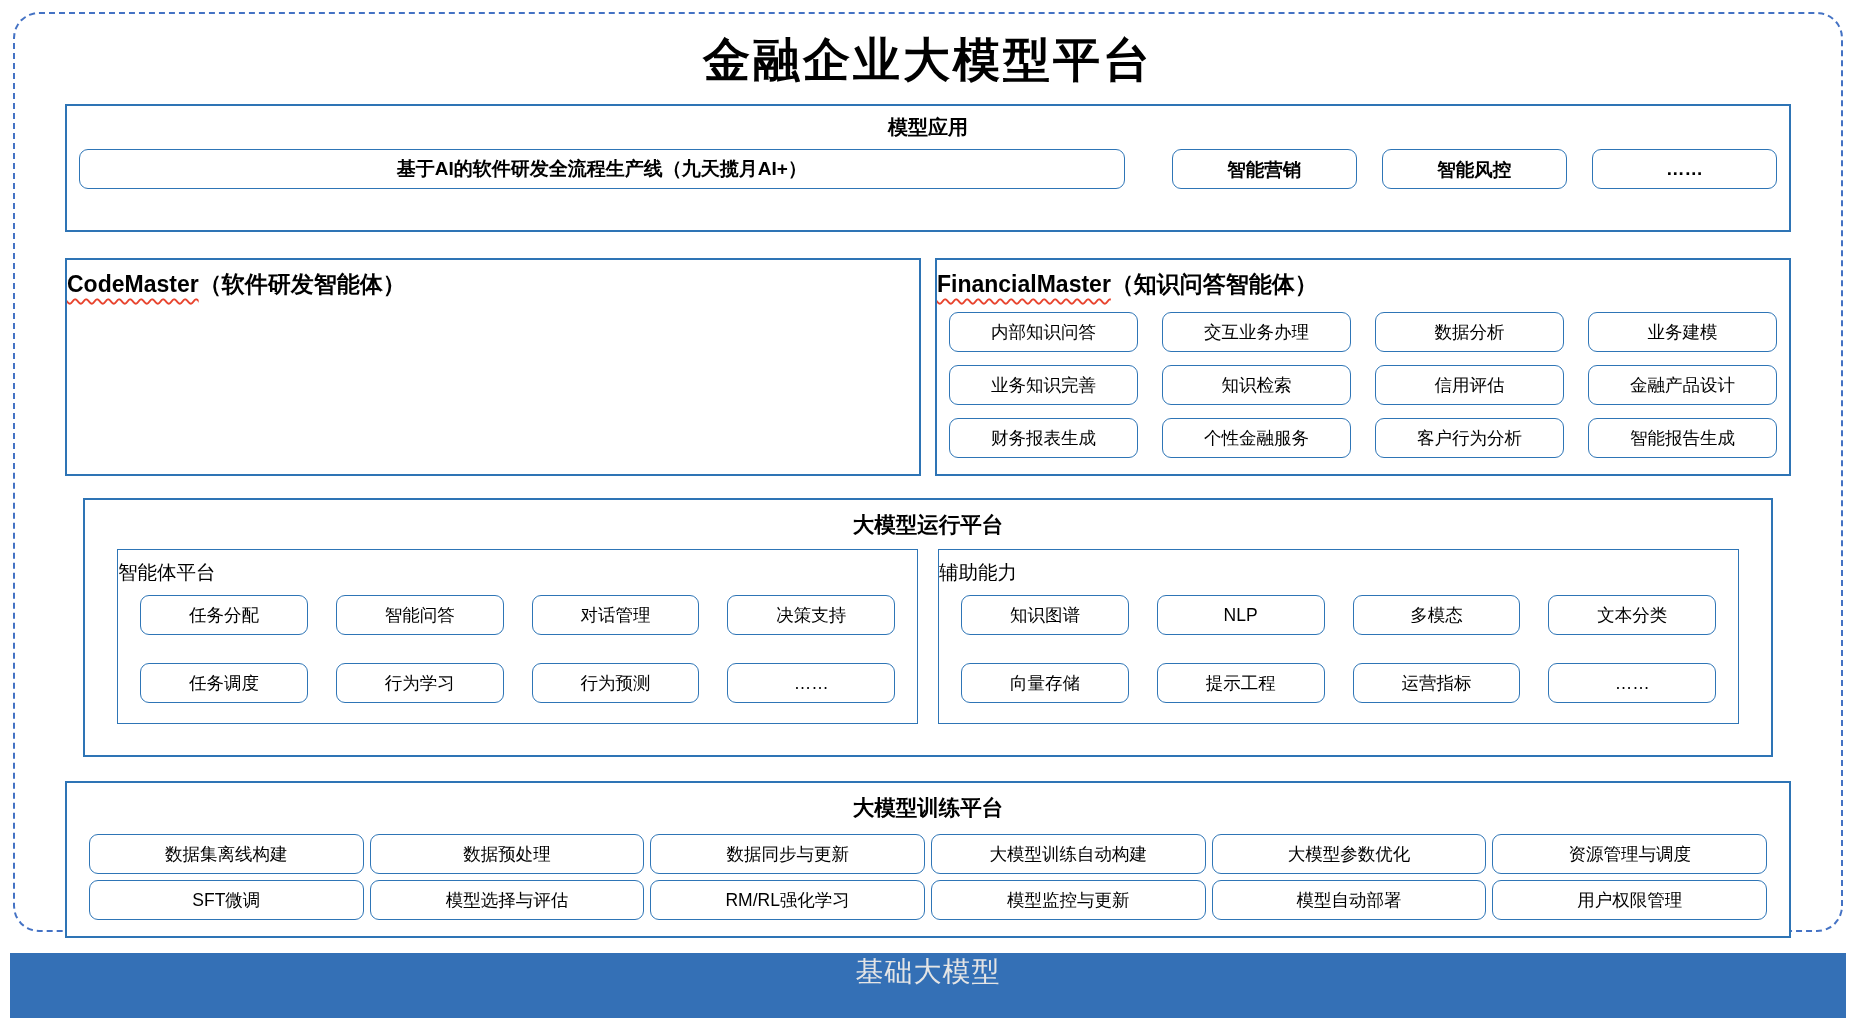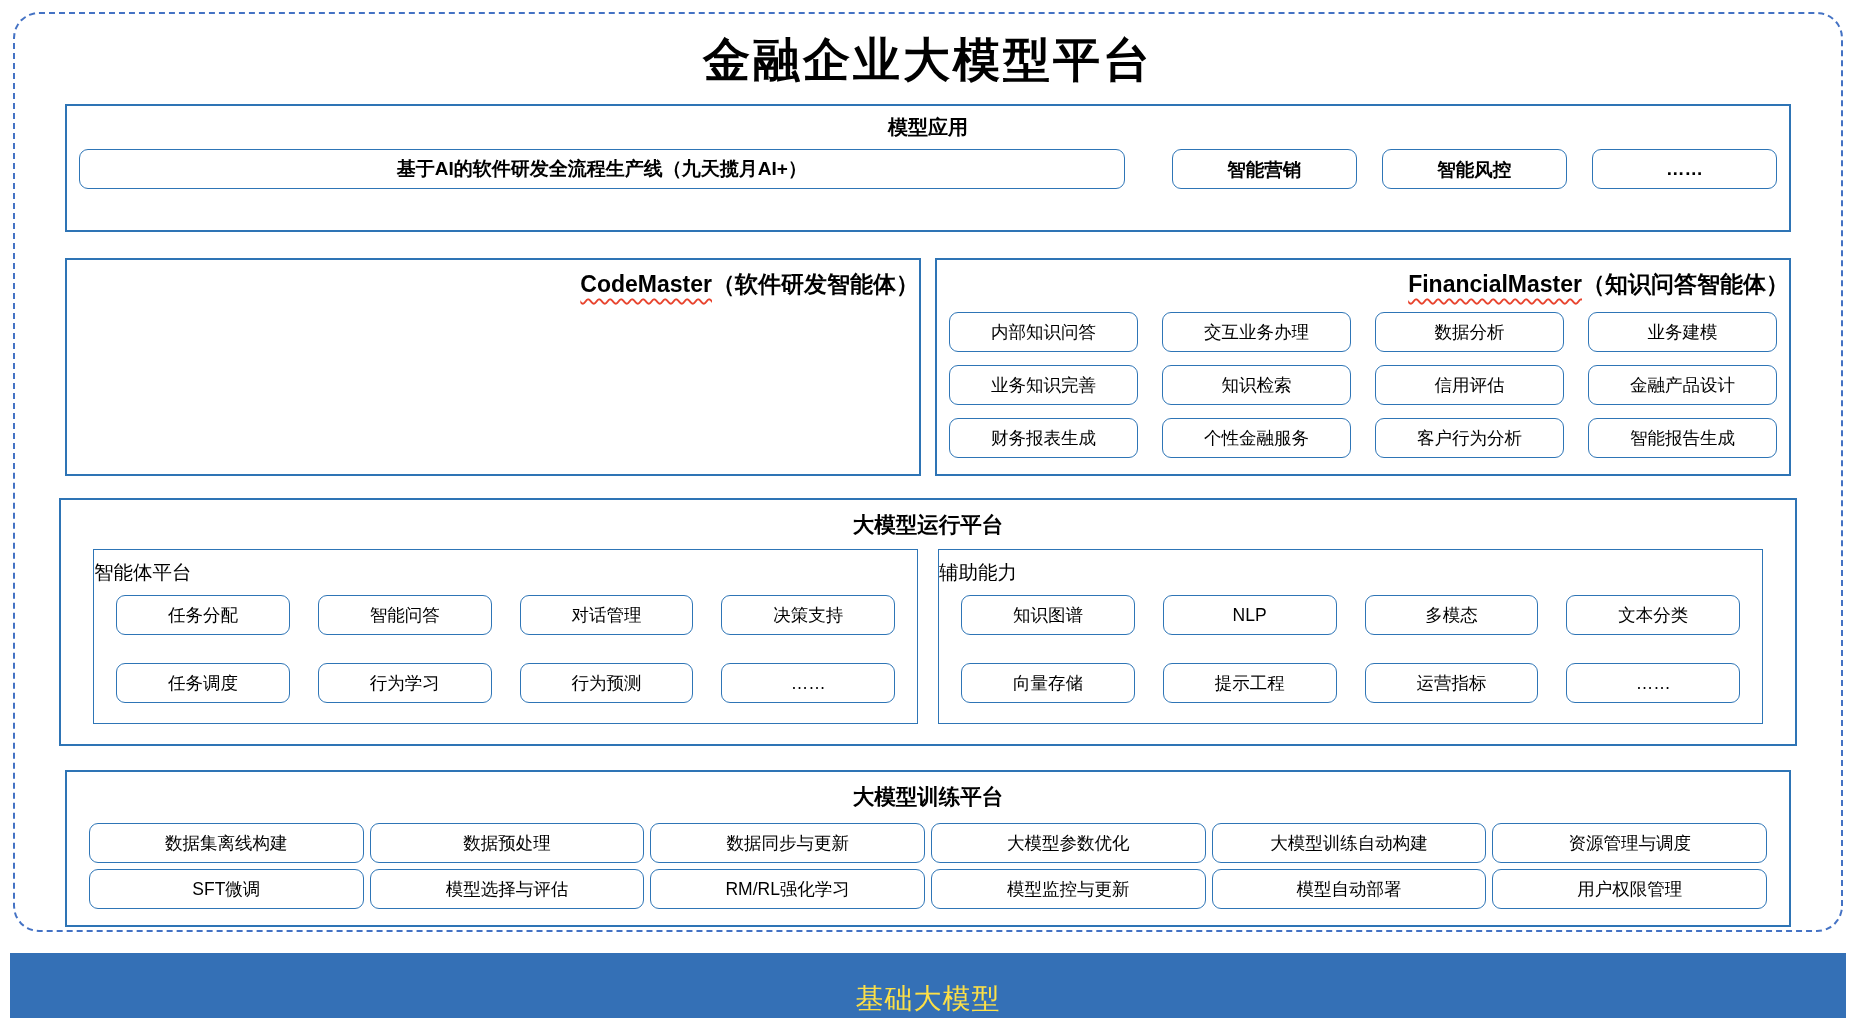--- a/index.html
+++ b/index.html
@@ -20,37 +20,37 @@
     height:40px; font-size:17.5px; white-space:nowrap; overflow:hidden;
   }
   
   .sec-apps { margin:10px 50px 0; height:128px; }
   .apps-row { display:flex; gap:25px; padding:8px 12px 0; }
   .app-main { flex:5.7; font-weight:bold; font-size:19px; margin-right:22px; }
   .app-small { flex:1; font-weight:bold; font-size:18.5px; }
   
   .sec-agents { display:flex; gap:14px; margin:26px 50px 0; }
   .agent { flex:1; border:2px solid #2E74B5; background:#fff; padding-bottom:16px; }
-  .agent-title { text-align:right; font-size:23px; font-weight:bold; margin:9px 0 4px; }
+  .agent-title { text-align:left; font-size:23px; font-weight:bold; margin:9px 0 4px; }
   .wavy { text-decoration-line:underline; text-decoration-style:wavy; text-decoration-color:#E8442E; text-decoration-thickness:2px; text-underline-offset:6px; }
   .grid4 { display:grid; grid-template-columns:repeat(4,1fr); column-gap:24px; row-gap:13px; padding:8px 12px 0; }
   
-  .sec-runtime { margin:22px 44px 0; padding-bottom:20px; }
+  .sec-runtime { margin:22px 68px 0; padding-bottom:31px; }
   .big-title { text-align:center; font-weight:bold; font-size:21.5px; margin-top:10px; }
   .runtime-row { display:flex; gap:20px; margin:10px 32px 0; }
   .subbox { flex:1; border:1.6px solid #2E75B6; background:#fff; }
   .subbox-title { text-align:left; font-size:19.5px; font-weight:400; margin:9px 0 9px; }
   .subgrid { display:grid; grid-template-columns:repeat(4,1fr); column-gap:28px; row-gap:15px; padding:0 22px 20px;gap:28px; }
   
   .sec-training { margin:24px 50px 12px; padding-bottom:16px; }
   .grid6 { display:grid; grid-template-columns:repeat(6,1fr); column-gap:18px; row-gap:17px; padding:12px 22px 0;gap:6px; }
   
   .base-bar {
     position:absolute; left:10px; top:953px; width:1836px; height:65px;
-    background:#3470B6; color:#fde047; display:flex; align-items:flex-end; justify-content:center;
+    background:#3470B6; color:#e5e5e5; display:flex; align-items:flex-start; justify-content:center;
     font-size:28px; font-weight:500; letter-spacing:1px;
   }
 </style>
 </head>
 <body>
 
 <div class="frame">
 
   <div class="page-title">金融企业大模型平台</div>
 
@@ -128,22 +128,22 @@
 
     </div>
   </div>
 
   <div class="section sec-training">
     <div class="big-title">大模型训练平台</div>
     <div class="grid6">
       <div class="chip">数据集离线构建</div>
       <div class="chip">数据预处理</div>
       <div class="chip">数据同步与更新</div>
+      <div class="chip">大模型训练自动构建</div>
       <div class="chip">大模型参数优化</div>
-      <div class="chip">大模型训练自动构建</div>
       <div class="chip">资源管理与调度</div>
       <div class="chip">SFT微调</div>
       <div class="chip">模型选择与评估</div>
       <div class="chip">RM/RL强化学习</div>
       <div class="chip">模型监控与更新</div>
       <div class="chip">模型自动部署</div>
       <div class="chip">用户权限管理</div>
     </div>
   </div>
 

